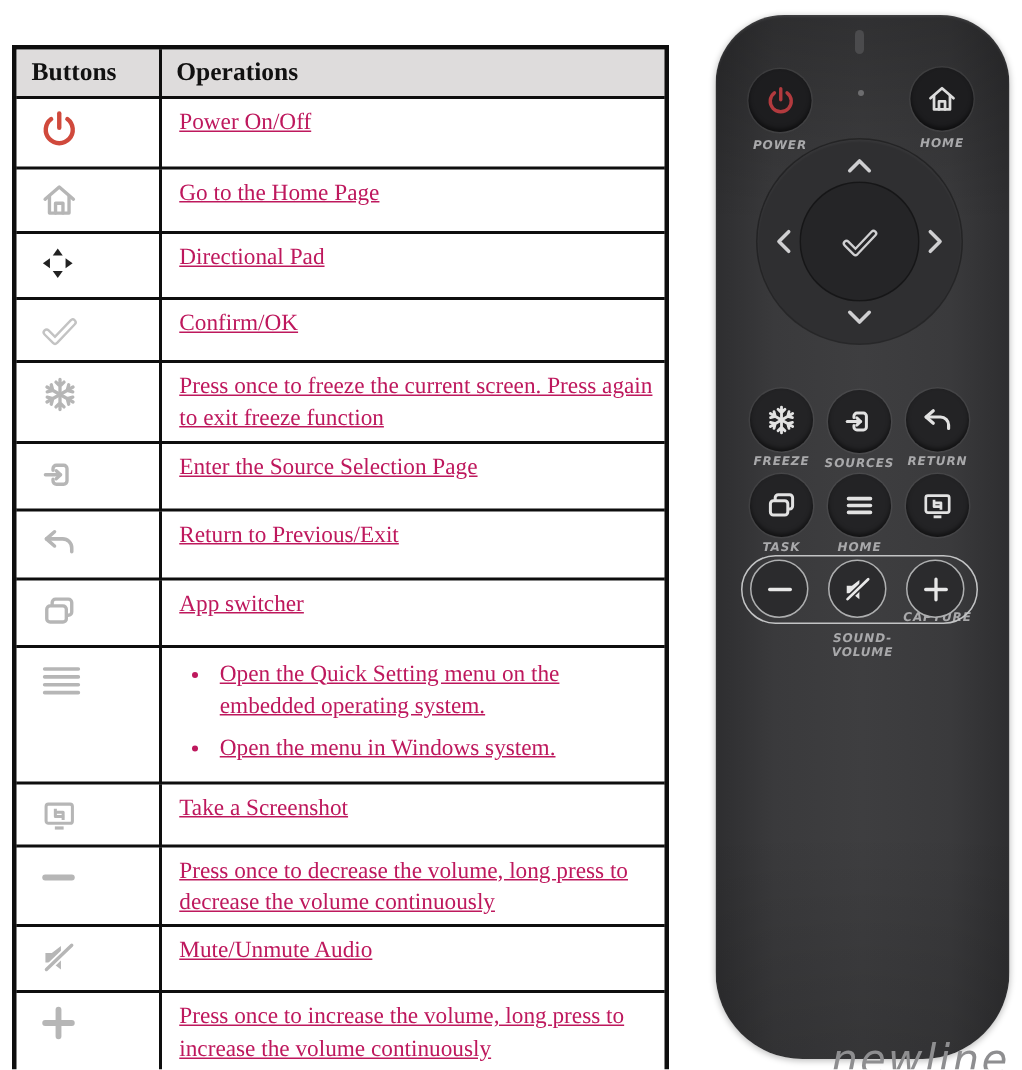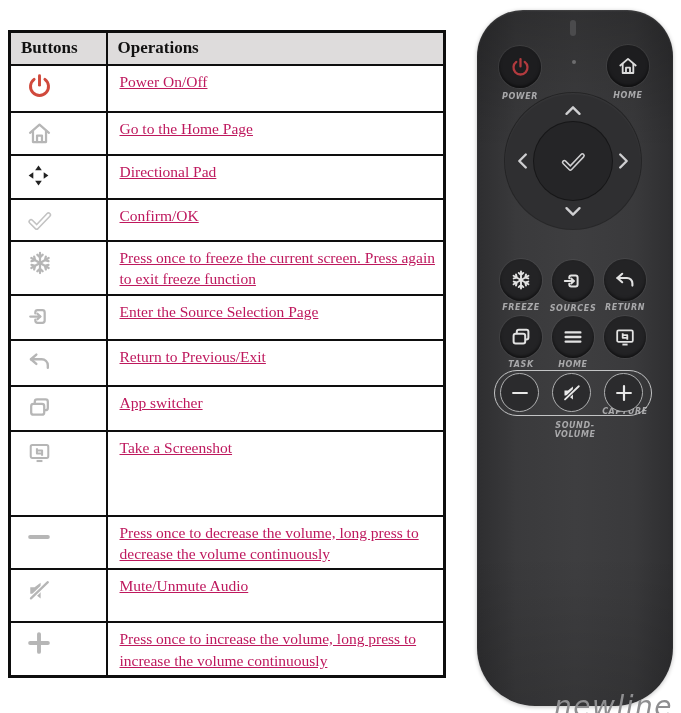--- a/index.html
+++ b/index.html
@@ -205,20 +205,33 @@
         <td class="icon-cell">
           <svg class="ticon" width="27" height="27" viewBox="0 0 24 24" fill="none" stroke="#b6b6b6" stroke-width="2" stroke-linejoin="round">
             <rect x="7.8" y="4.8" width="11.6" height="9.6" rx="2"></rect>
             <rect x="4.6" y="8.8" width="11.6" height="9.6" rx="2" fill="#ffffff"></rect>
           </svg>
         </td>
         <td class="op-cell"><span>App switcher</span></td>
       </tr>
       <tr>
         <td class="icon-cell">
+          <svg class="ticon" width="30" height="30" viewBox="0 0 24 24" fill="none" stroke="#b6b6b6" stroke-width="1.9" stroke-linecap="round">
+            <path d="M3 5.6h18M3 9.8h18M3 14h18M3 18.2h18"></path>
+          </svg>
+        </td>
+        <td class="op-cell">
+          <ul class="bullets">
+            <li>Open the Quick Setting menu on the embedded operating system.</li>
+            <li>Open the menu in Windows system.</li>
+          </ul>
+        </td>
+      </tr>
+      <tr>
+        <td class="icon-cell">
           <svg class="ticon" width="27" height="27" viewBox="0 0 24 24" fill="none" stroke="#b6b6b6" stroke-width="1.8" stroke-linejoin="round">
             <rect x="4.2" y="5.4" width="15.6" height="11.4" rx="1.4"></rect>
             <path d="M9.7 8.2v4.6h5.2"></path>
               <path d="M14.3 14.8v-4.6H9.1"></path>
             <rect x="9.4" y="18.6" width="5.2" height="1.9" fill="#b6b6b6" stroke="none"></rect>
           </svg>
         </td>
         <td class="op-cell"><span>Take a Screenshot</span></td>
       </tr>
       <tr>

